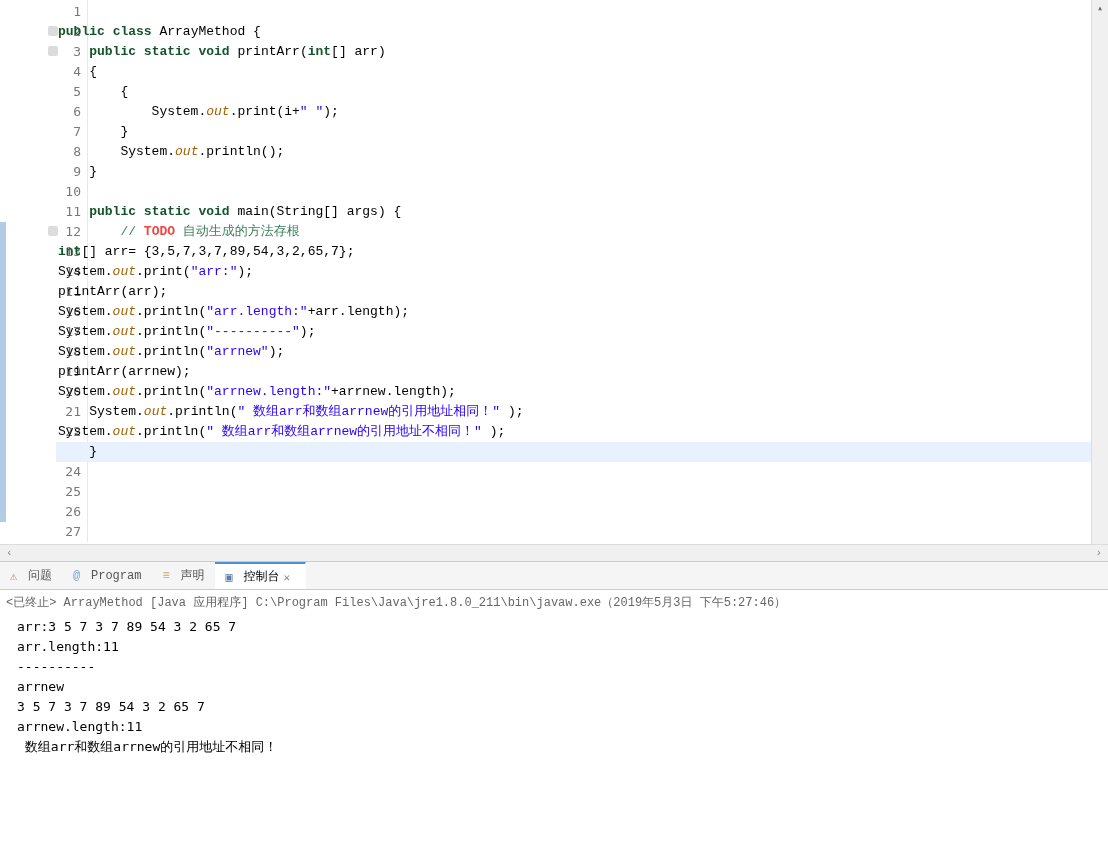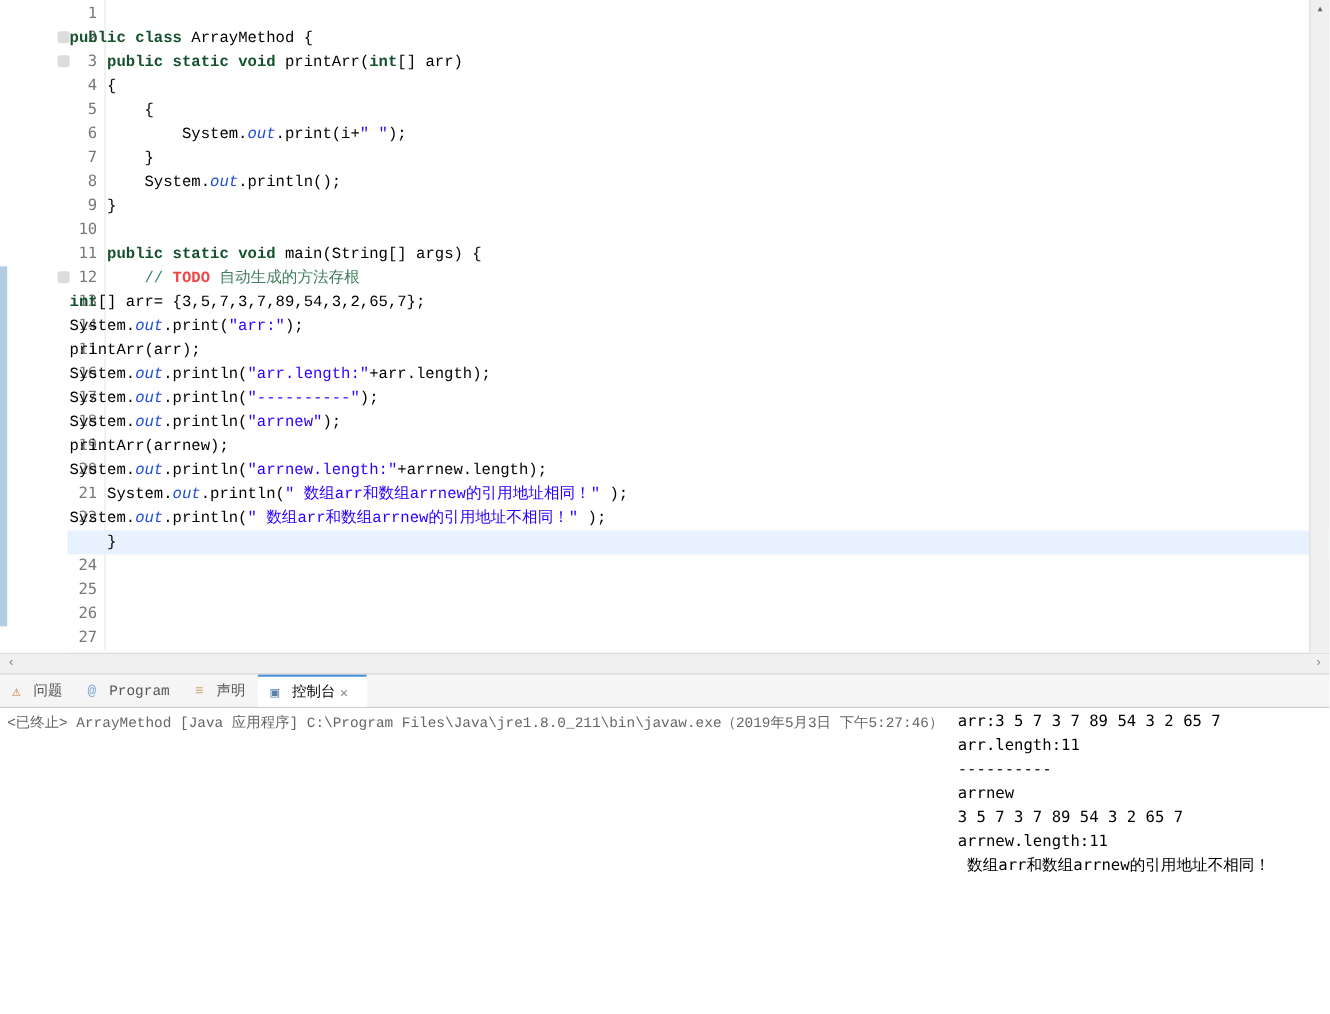--- a/index.html
+++ b/index.html
@@ -74,21 +74,21 @@
 .code-line {
   height: 20px;
   line-height: 20px;
   white-space: pre;
   padding-left: 2px;
 }
 .code-line.hl { background: #e8f2fe; }
 .kw { color: #14532d; font-weight: bold; }
 .str { color: #2a00ff; }
 .com { color: #3f7f5f; }
-.fld { color: #1d4ed8; font-style: italic; }
+.fld { color: #a16207; font-style: italic; }
 .fn { }
 .todo { color: #ef4444; font-weight: bold; }
 .scroll-bottom {
   height: 17px;
   background: #f0f0f0;
   border-top: 1px solid #ddd;
   display: flex;
   align-items: center;
   padding: 0 6px;
   justify-content: space-between;
@@ -143,32 +143,32 @@
 }
 .tab-close {
   width: 12px;
   height: 12px;
   font-size: 11px;
   color: #888;
 }
 .console-pane {
   flex: 1;
   display: flex;
-  flex-direction: row;
+  flex-direction: column;
   background: #fff;
 }
 .console-header {
   padding: 4px 6px;
   font-size: 12px;
   color: #555;
 }
 .console-header .term { color: #666; }
 .console-out {
   flex: 1;
-  padding: 2px 6px;
+  padding: 2px 17px;
   font-family: Consolas, monospace;
   font-size: 13px;
   line-height: 20px;
   white-space: pre;
 }
 .icon-problems { color: #c77d2e; }
 .icon-javadoc { color: #7da7d9; }
 .icon-decl { color: #c5a572; }
 .icon-console { color: #5b7fa6; }
 </style>

